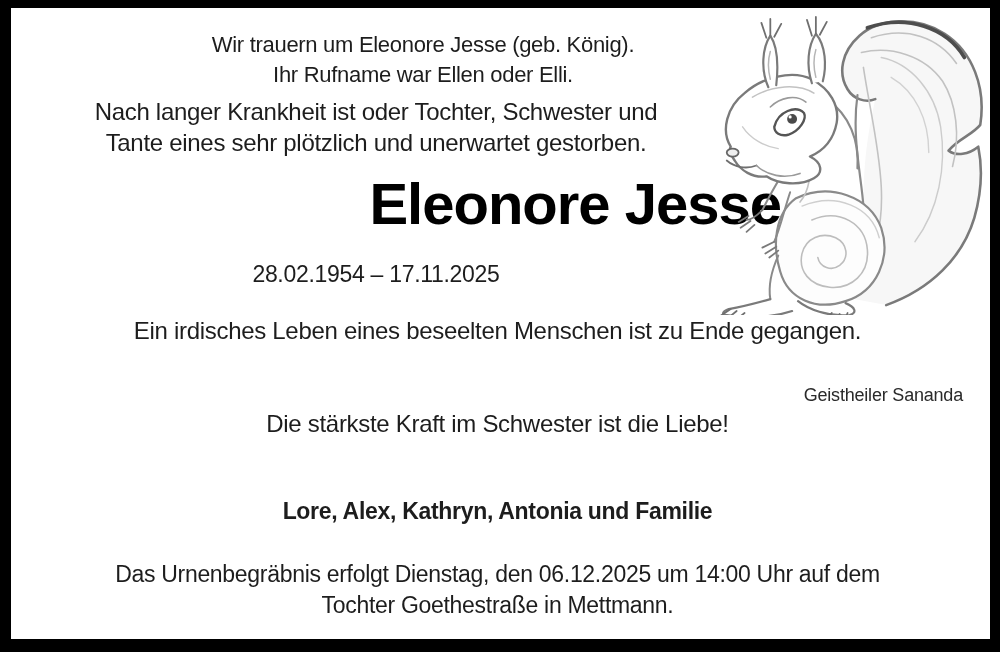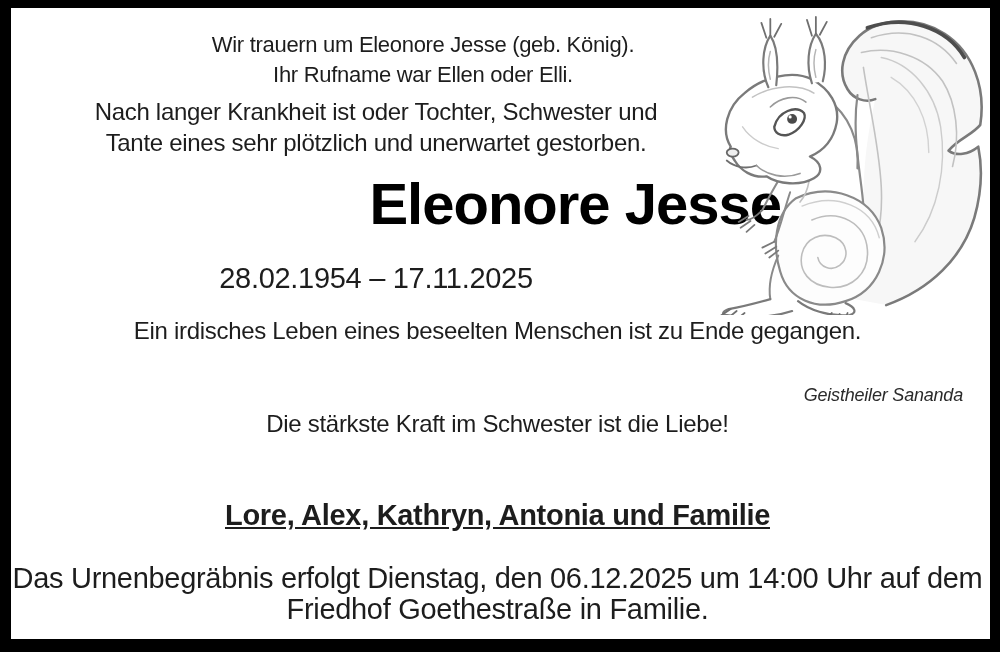--- a/index.html
+++ b/index.html
@@ -12,34 +12,34 @@
     border-color:#000000;
     border-width:8px 10px 13px 11px;
     overflow:hidden;
     font-family:"Liberation Sans","DejaVu Sans",sans-serif;
     color:#1d1d1d;
   }
   .line{position:absolute;text-align:center;letter-spacing:-0.3px;line-height:1.2;white-space:nowrap;}
   .intro-block{left:0;width:730px;}
   .full-block{left:0;width:973px;}
   .t22{font-size:22px;padding-left:47px;}
-  .t23{font-size:29px;}
+  .t23{font-size:23px;}
   .t24{font-size:24px;}
   .name{
     position:absolute;left:0;width:730px;top:163px;
     text-align:right;font-size:58px;font-weight:bold;
     letter-spacing:-1px;color:#000000;line-height:1.15;white-space:nowrap;margin-left:40px;
   }
   .dates{top:253px;}
   .attribution{
     position:absolute;right:27px;top:377px;
-    font-style:italic;font-size:18px;letter-spacing:-0.2px;
+    font-size:18px;letter-spacing:-0.2px;
     color:#2a2a2a;white-space:nowrap;
   }
-  .mourners{top:490px;font-weight:bold;text-decoration:underline;}
+  .mourners{top:490px;font-weight:bold;}
   .funeral1{top:553px;}
   .funeral2{top:584px;}
   .squirrel{position:absolute;left:701px;top:0px;width:284px;height:307px;}
 </style>
 </head>
 <body>
 
 <div class="page">
 
   <div class="line intro-block t22" style="top:24px">Wir trauern um Eleonore Jesse (geb. König).</div>
@@ -50,21 +50,21 @@
   <div class="name">Eleonore Jesse</div>
   <div class="line intro-block t23 dates">28.02.1954 – 17.11.2025</div>
 
   <div class="line full-block t24" style="top:309px">Ein irdisches Leben eines beseelten Menschen ist zu Ende gegangen.</div>
   <div class="attribution">Geistheiler Sananda</div>
   <div class="line full-block t24" style="top:402px">Die stärkste Kraft im Schwester ist die Liebe!</div>
 
   <div class="line full-block t23 mourners">Lore, Alex, Kathryn, Antonia und Familie</div>
 
   <div class="line full-block t23 funeral1">Das Urnenbegräbnis erfolgt Dienstag, den 06.12.2025 um 14:00 Uhr auf dem</div>
-  <div class="line full-block t23 funeral2">Friedhof Goethestraße in Familie.</div>
+  <div class="line full-block t23 funeral2">Tochter Goethestraße in Mettmann.</div>
 
   <svg class="squirrel" viewBox="0 0 285 310" fill="none" stroke-linecap="round" stroke-linejoin="round">
 
     <path d="M175 300 C220 284,252 252,264 212 C272 184,272 160,268 140 C258 148,246 150,238 144 C248 132,262 128,270 118 C276 80,262 44,234 26 C206 8,168 10,148 28 C130 44,126 66,136 82 C142 92,154 96,164 92 C158 120,152 150,152 200 C154 240,146 272,122 290 Z" fill="#f7f7f7" stroke="none"></path>
 
     <path d="M175 300 C220 284,252 252,264 212 C272 184,272 160,268 140 C258 148,246 150,238 144 C248 132,262 128,270 118 C276 80,262 44,234 26 C206 8,168 10,148 28 C130 44,126 66,136 82 C142 92,154 96,164 92" stroke="#7a7a7a" stroke-width="2.6"></path>
 
     <path d="M156 20 C196 6,236 20,254 50" stroke="#4d4d4d" stroke-width="3.6"></path>
 
     <path d="M146 88 C140 130,150 170,152 200 C154 240,146 272,122 290" stroke="#8a8a8a" stroke-width="2.2"></path>

